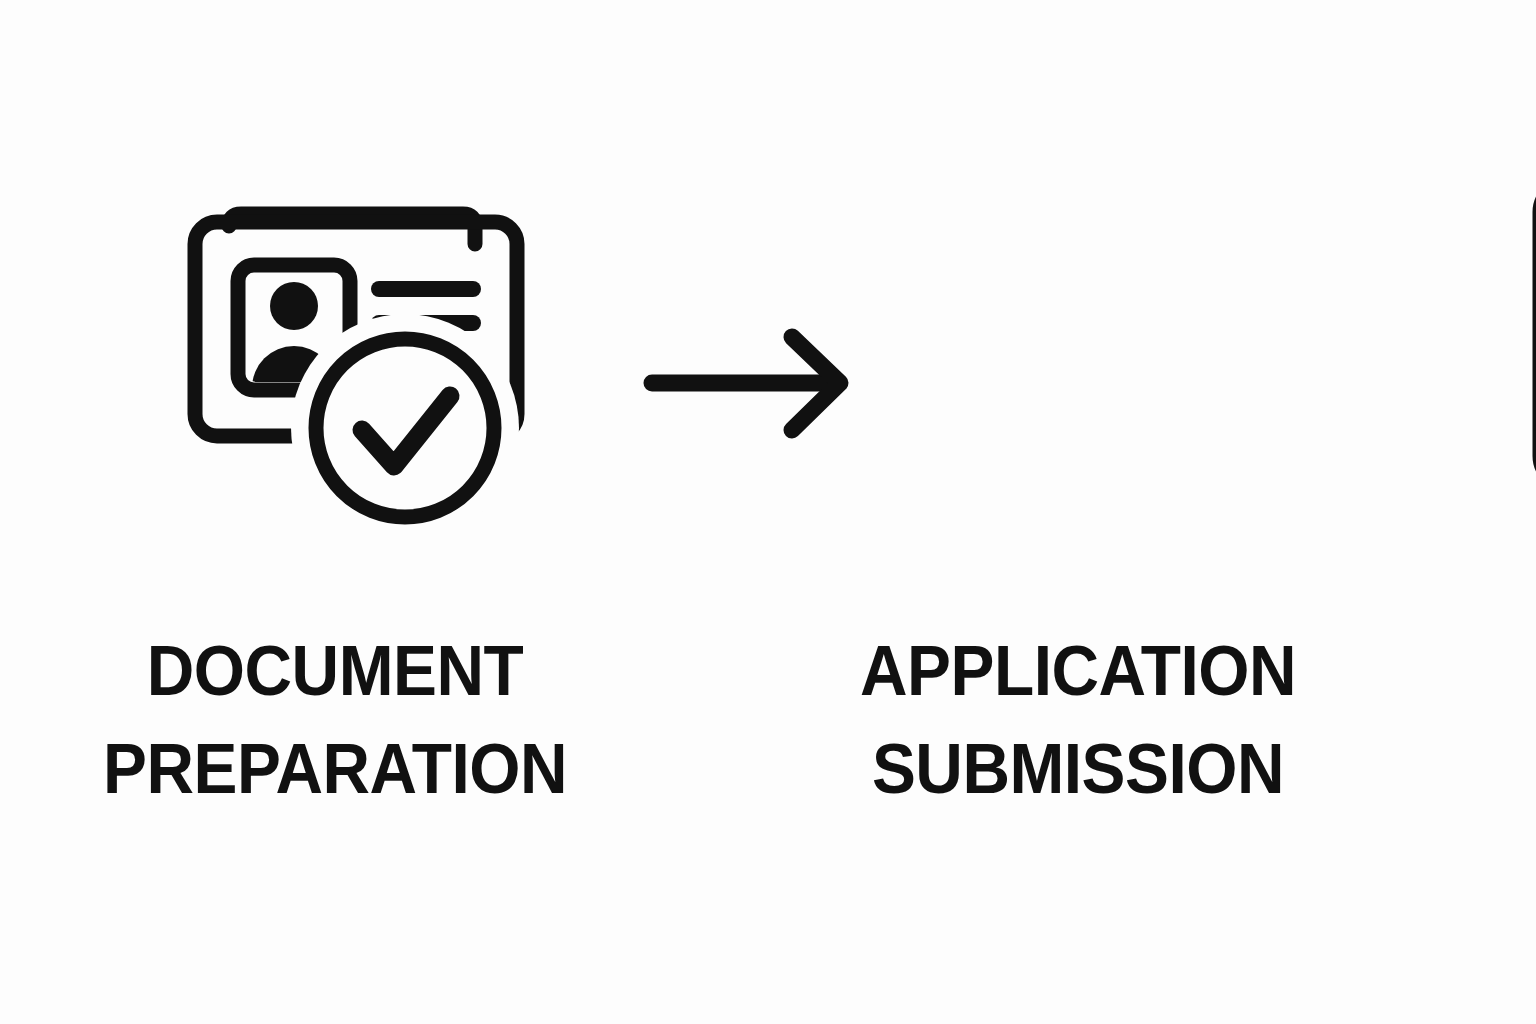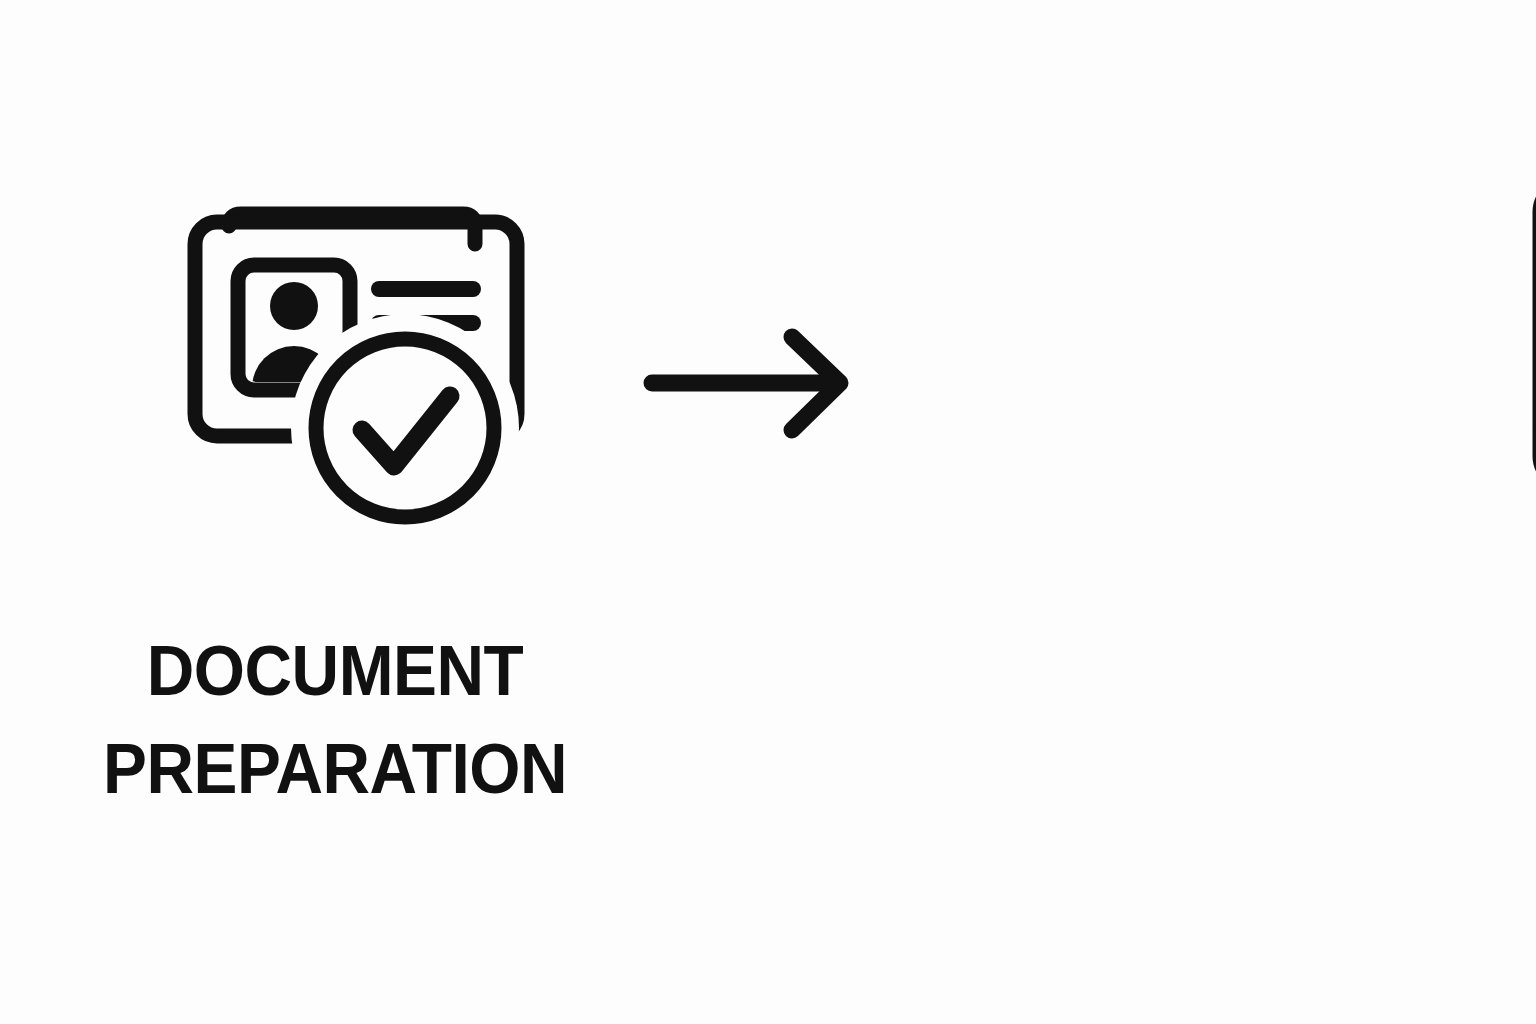--- a/index.html
+++ b/index.html
@@ -147,15 +147,19 @@
           <line x1="81" y1="211" x2="335" y2="211"></line>
         </g>
 
         <g fill="none" stroke="#111111" stroke-width="17" stroke-linecap="round" stroke-linejoin="round">
           <line x1="208" y1="188" x2="208" y2="100"></line>
           <polyline points="168,138 208,98 248,138"></polyline>
         </g>
       </svg>
     </div>
 
+    <div class="caption caption-right">
+      <span class="caption-line">APPLICATION</span>
+      <span class="caption-line">SUBMISSION</span>
+    </div>
   </div>
 
 </div>
 
 </body></html>

